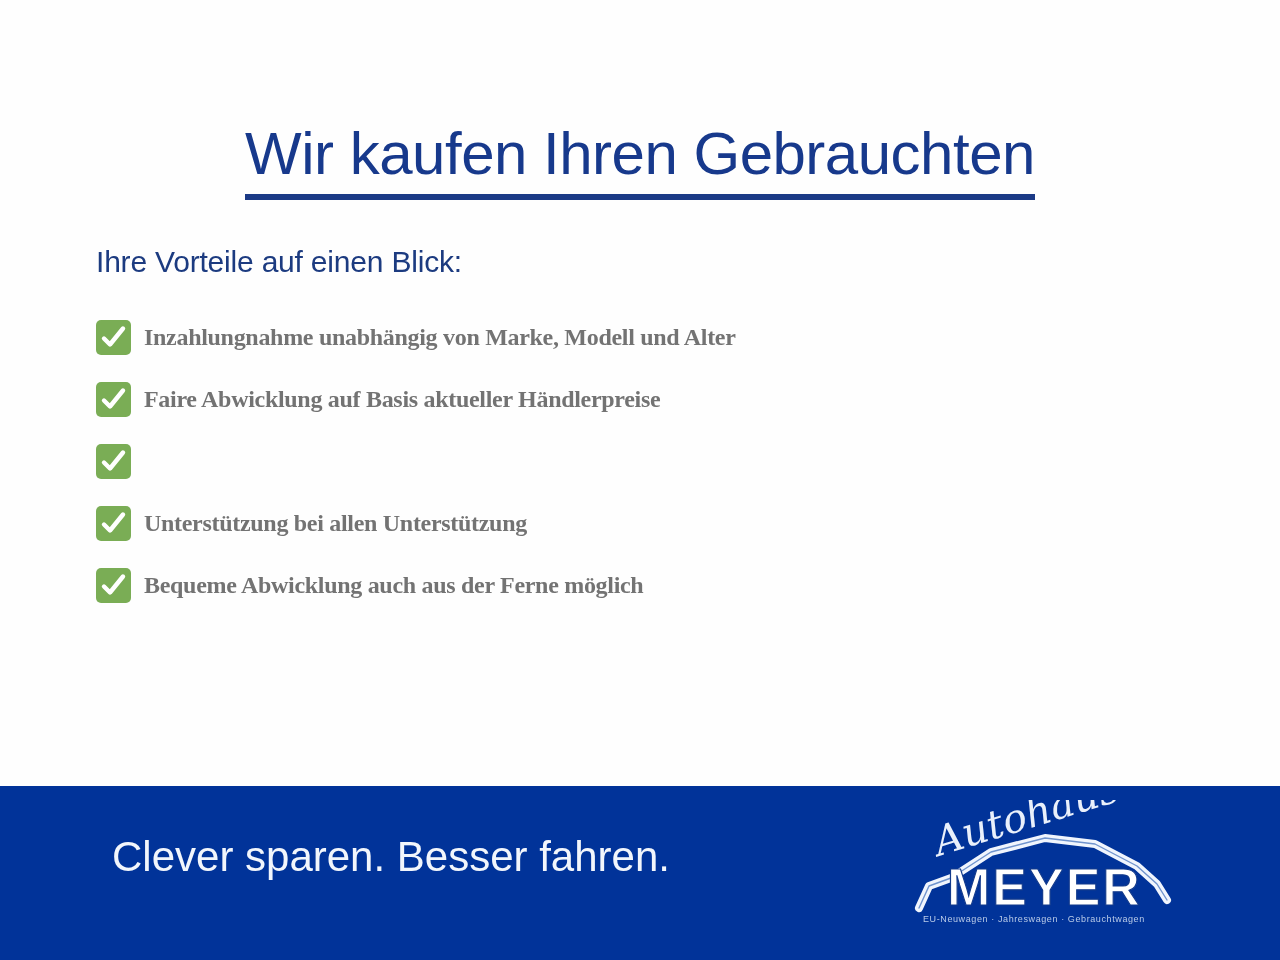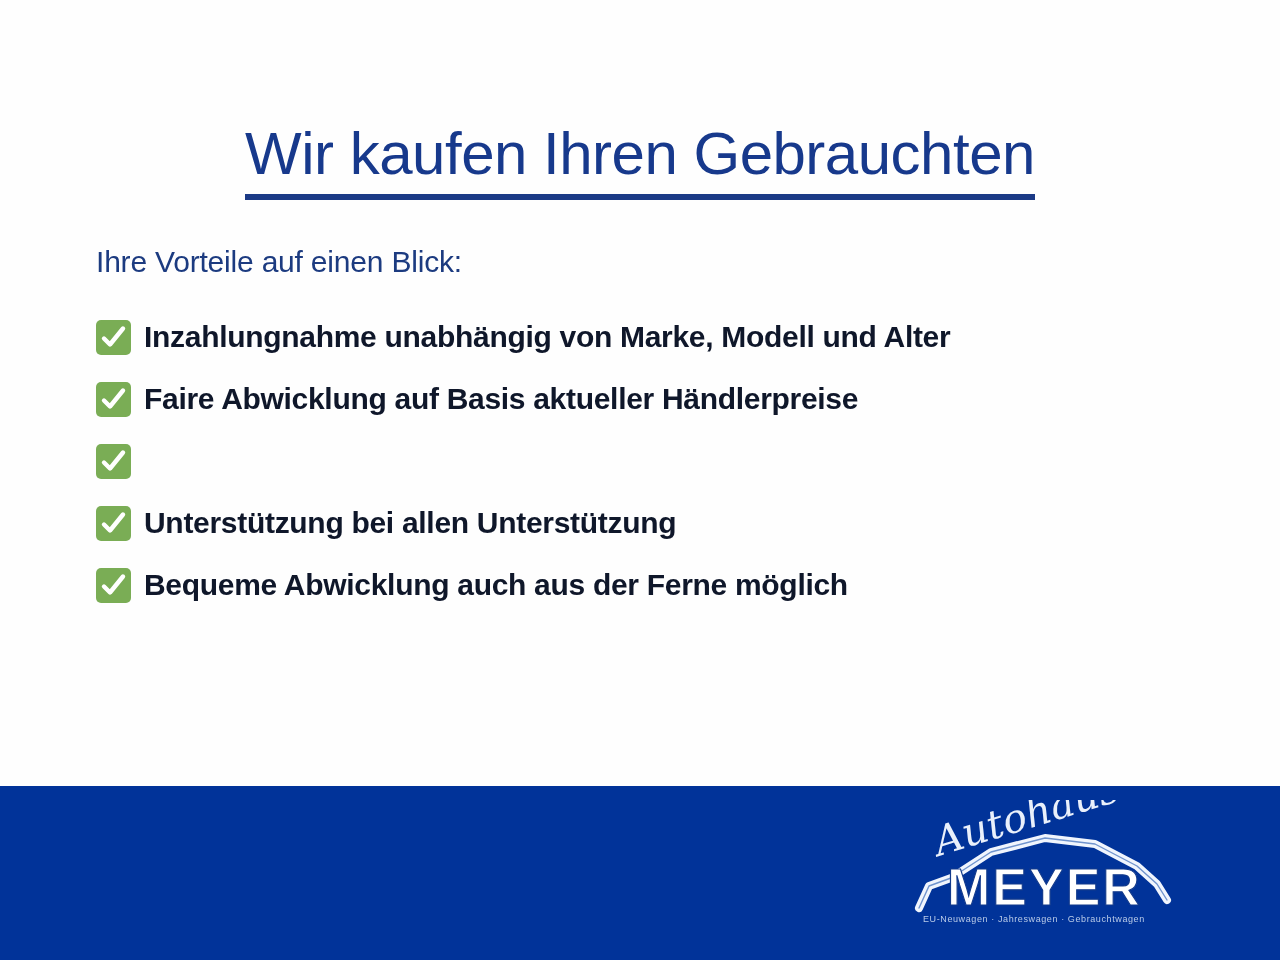--- a/index.html
+++ b/index.html
@@ -73,25 +73,26 @@
     background: #7aad55;
     position: relative;
     margin-right: 13px;
   }
   .check-icon svg {
     position: absolute;
     left: 4px;
     top: 4px;
   }
   .benefit-text {
-    font-size: 30px;
+    font-size: 24px;
     font-weight: bold;
-    color: #0f172a;
+    color: #737373;
     letter-spacing: -0.3px;
     white-space: nowrap;
+    font-family: Liberation Serif, serif;
   }
 
   
   .footer {
     position: absolute;
     left: 0;
     top: 786px;
     width: 1280px;
     height: 174px;
     background: #013399;
@@ -194,20 +195,21 @@
           <path d="M4 14.5 L10 20.5 L23 4.5" fill="none" stroke="#ffffff" stroke-width="4.4" stroke-linecap="round" stroke-linejoin="round"></path>
         </svg>
       </span>
       <span class="benefit-text">Bequeme Abwicklung auch aus der Ferne möglich</span>
     </div>
 
   </div>
 
   <div class="footer">
 
+    <div class="tagline">Clever sparen. Besser fahren.</div>
 
     <div class="logo">
       <svg width="290" height="130" viewBox="0 0 290 130" aria-hidden="true">
 
         <path d="M14 108 L24 86 L46 78 L86 52 L140 38 L190 44 L232 66 L252 84 L262 100" fill="none" stroke="#f0f5fd" stroke-width="8" stroke-linecap="round" stroke-linejoin="round"></path>
         <path d="M14 108 L24 86 L46 78 L86 52 L140 38 L190 44 L232 66 L252 84 L262 100" fill="none" stroke="#6f93cd" stroke-width="1.4" stroke-linecap="round" stroke-linejoin="round"></path>
 
         <text class="logo-script" transform="translate(34,56) rotate(-17)">Autohaus</text>
 
         <text class="logo-word" x="42" y="105">MEYER</text>

